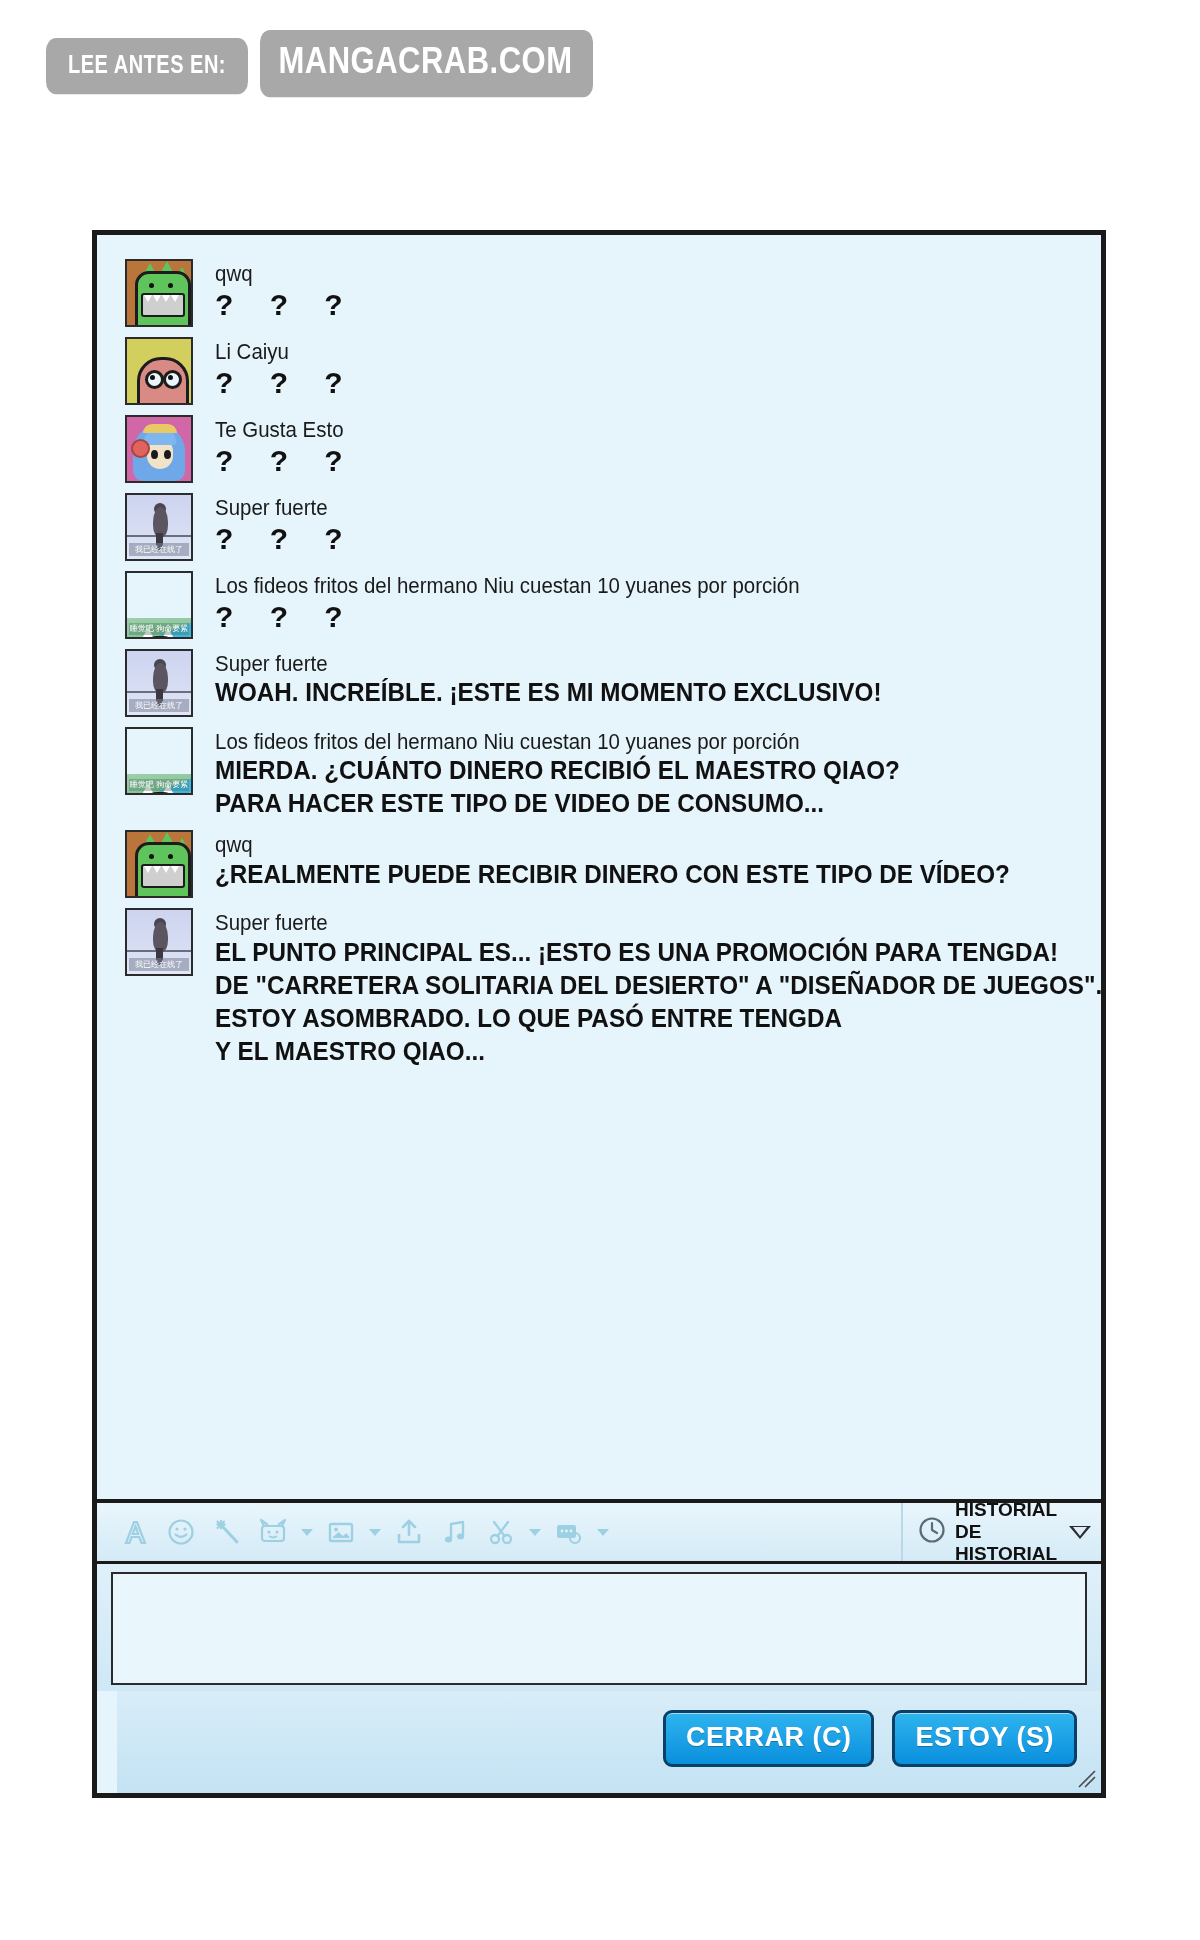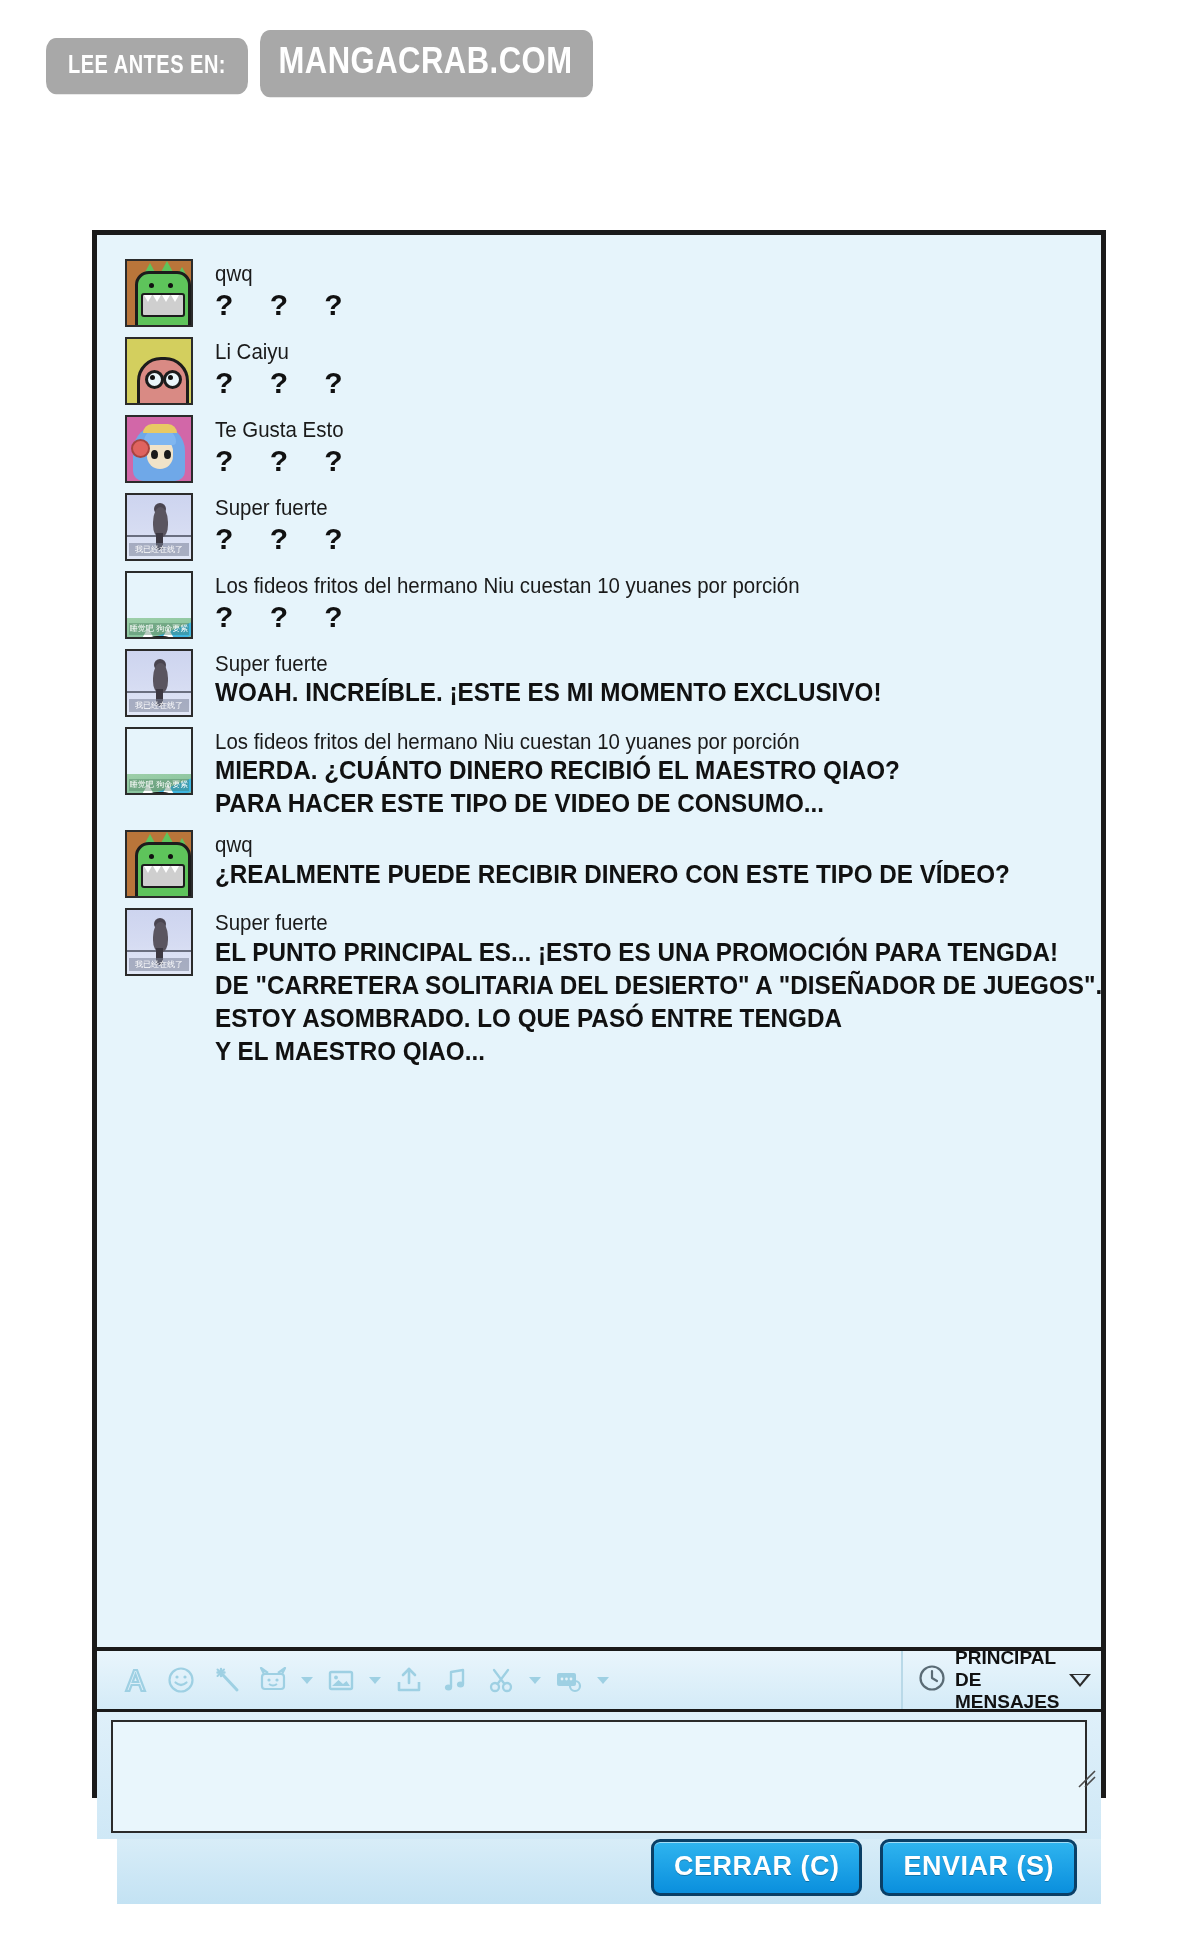--- a/index.html
+++ b/index.html
@@ -43,21 +43,21 @@
     width:1014px;height:1568px;
     border:5px solid #1a1a1a;
     background:#e6f4fb;
     box-sizing:border-box;
     display:flex;flex-direction:column;
   }
 
   
   .messages{
     flex:0 0 auto;
-    height:1412px;
+    height:1264px;
     background:#e6f4fb;
     padding:24px 0 0 0;
     box-sizing:border-box;
     overflow:hidden;
     position:relative;
   }
   .msg{
     display:flex;
     align-items:flex-start;
     padding:0 20px 0 28px;
@@ -606,30 +606,30 @@
 
     </div>
 
     <div class="history">
       <span class="clock-ico">
         <svg width="30" height="30" viewBox="0 0 30 30">
           <circle cx="15" cy="15" r="11.5" fill="none" stroke="#5a6b75" stroke-width="2.2"></circle>
           <path d="M15 8 L15 15 L20 18" fill="none" stroke="#5a6b75" stroke-width="2.2" stroke-linecap="round" stroke-linejoin="round"></path>
         </svg>
       </span>
-      <span class="history-label">PRINCIPAL DE MENSAJES</span>
+      <span class="history-label">HISTORIAL DE HISTORIAL</span>
       <span class="hist-caret"></span>
     </div>
   </div>
 
   <div class="compose-wrap">
     <textarea class="compose" id="compose-input" placeholder="" style=""></textarea>
     <svg class="grip" viewBox="0 0 20 20">
       <path d="M2 18 L18 2 M8 18 L18 8" stroke="#4a4a4a" stroke-width="1.6"></path>
     </svg>
   </div>
 
   <div class="actions">
     <button class="btn">CERRAR (C)</button>
-    <button class="btn">ENVIAR (S)</button>
+    <button class="btn">ESTOY (S)</button>
   </div>
 
 </div>
 
 </body></html>

